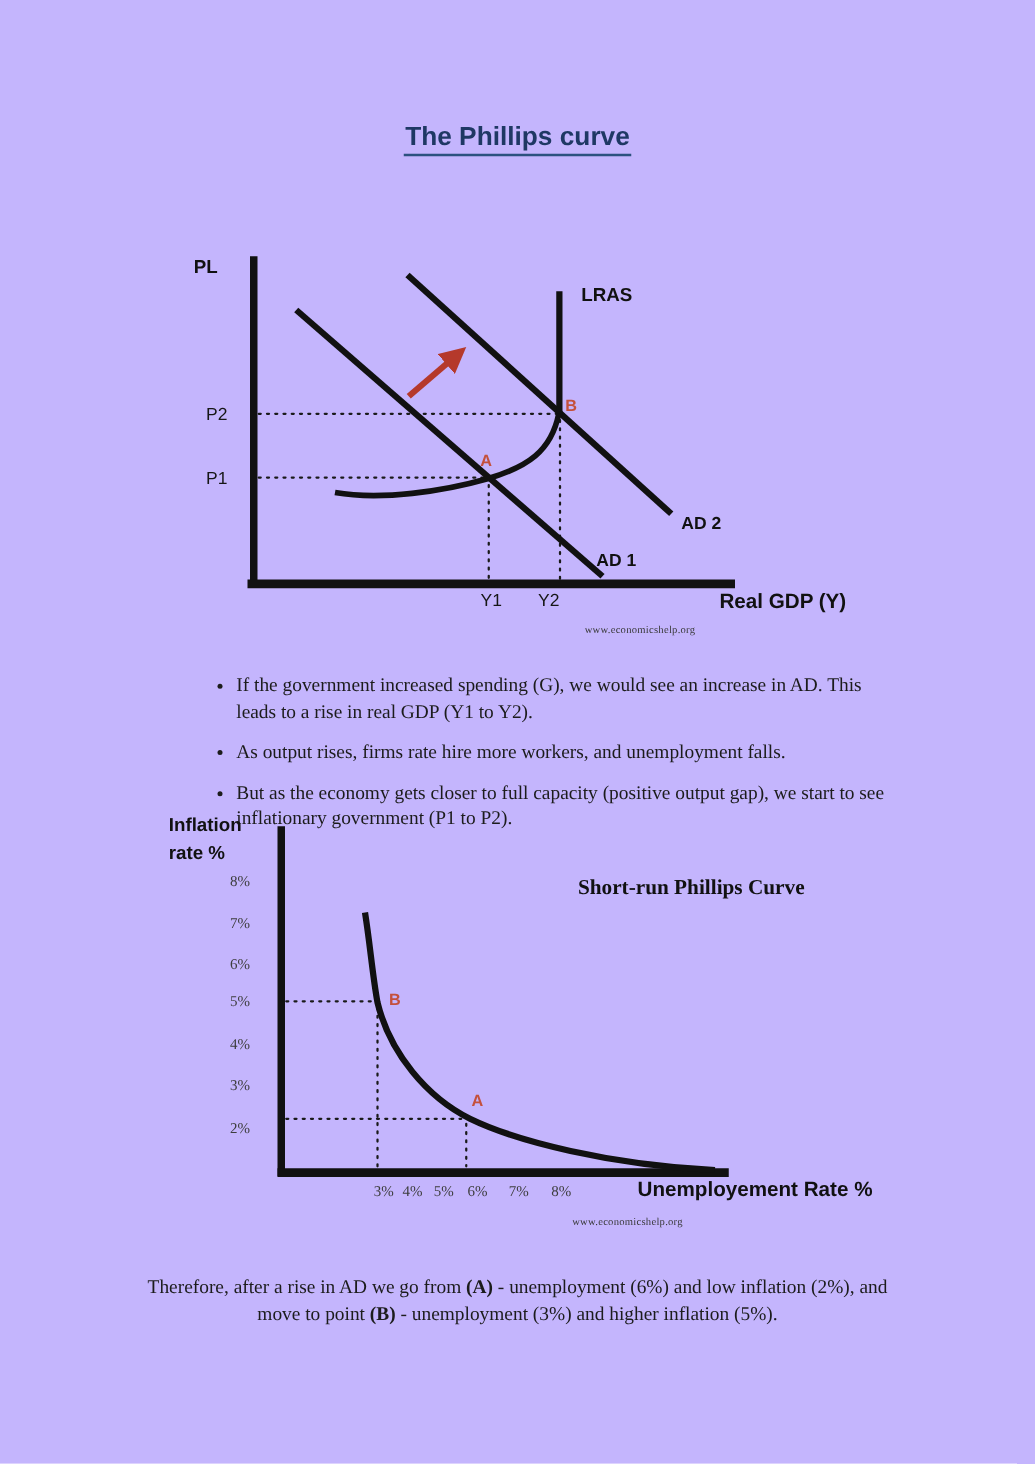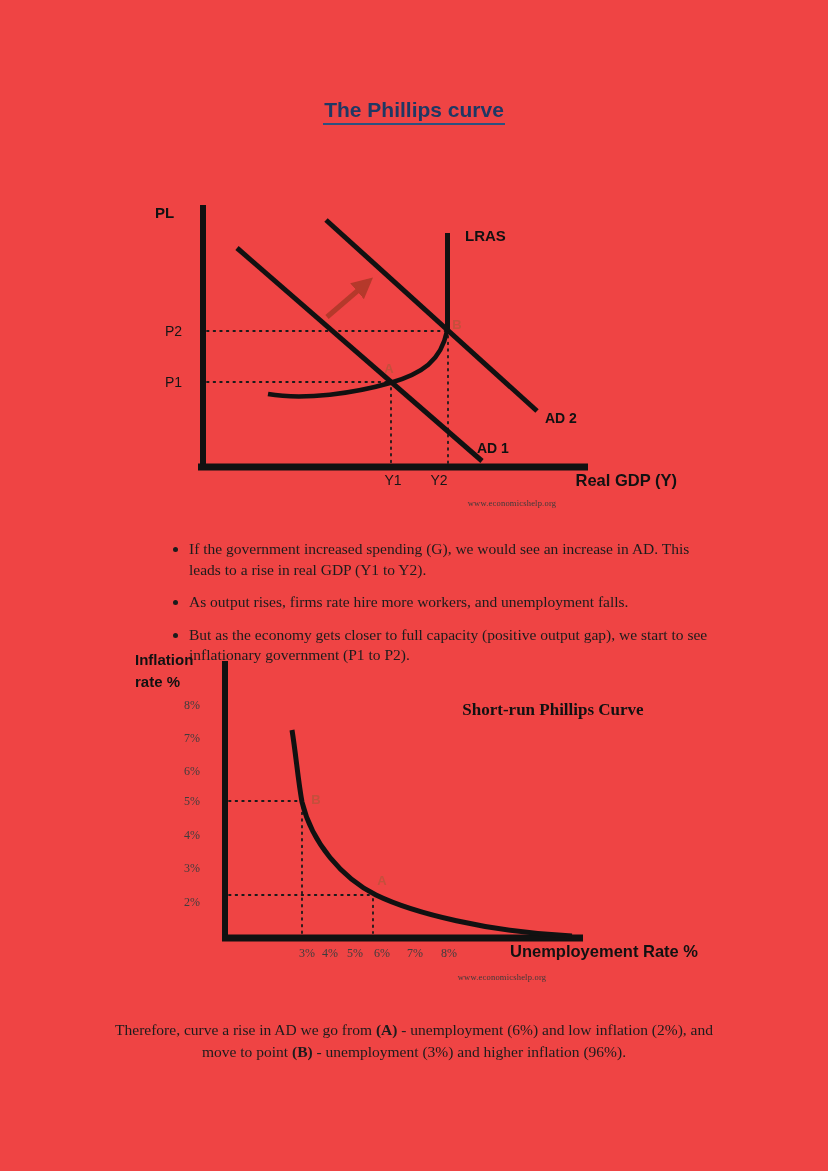--- a/index.html
+++ b/index.html
@@ -1,16 +1,16 @@
 <!DOCTYPE html>
 <html><head>
 <meta charset="utf-8">
 <style>
   html,body{margin:0;padding:0;background:#ffffff;}
-  .page{position:relative;width:828px;height:1171px;background:#ef4444;overflow:hidden;
+  .page{position:relative;width:828px;height:1171px;background:#c4b5fd;overflow:hidden;
         font-family:"Liberation Serif", serif;color:#1c1c1c;}
   .abs{position:absolute;}
   .title-wrap{top:98px;left:0;width:828px;text-align:center;}
   .title-text{font-family:"Liberation Sans", sans-serif;font-weight:bold;font-size:21px;
               color:#1f3864;border-bottom:2px solid #2c517f;padding:0 1px 2px 1px;}
   .intro{top:146px;left:150px;width:516px;font-size:15.5px;line-height:20.5px;}
   .diagram1{top:195px;left:130px;width:570px;height:335px;}
   .diagram2{top:645px;left:120px;width:600px;height:345px;}
   svg{display:block;}
   .bullets{top:527px;left:149px;width:552px;margin:0;padding:0 0 0 28px;
@@ -114,15 +114,15 @@
       <text class="sans-b" x="15" y="20" font-size="15">Inflation</text>
       <text class="sans-b" x="15" y="42" font-size="15">rate %</text>
       <text class="serif-b" x="433" y="70" font-size="17" text-anchor="middle">Short-run Phillips Curve</text>
       <text class="ptlabel" x="196" y="159" text-anchor="middle">B</text>
       <text class="ptlabel" x="262" y="240" text-anchor="middle">A</text>
       <text class="sans-b" x="578" y="312" font-size="16.5" text-anchor="end">Unemployement Rate %</text>
       <text class="wm" x="382" y="335" text-anchor="middle">www.economicshelp.org</text>
     </svg>
   </div>
 
-  <p class="abs conclusion"><span>Therefore, curve a rise in AD we go from </span><span class="b">(A)</span><span> - unemployment (6%) and low inflation (2%), and move to point </span><span class="b">(B)</span><span> - unemployment (3%) and higher inflation (96%).</span></p>
+  <p class="abs conclusion"><span>Therefore, after a rise in AD we go from </span><span class="b">(A)</span><span> - unemployment (6%) and low inflation (2%), and move to point </span><span class="b">(B)</span><span> - unemployment (3%) and higher inflation (5%).</span></p>
 
 </div>
 
 </body></html>

